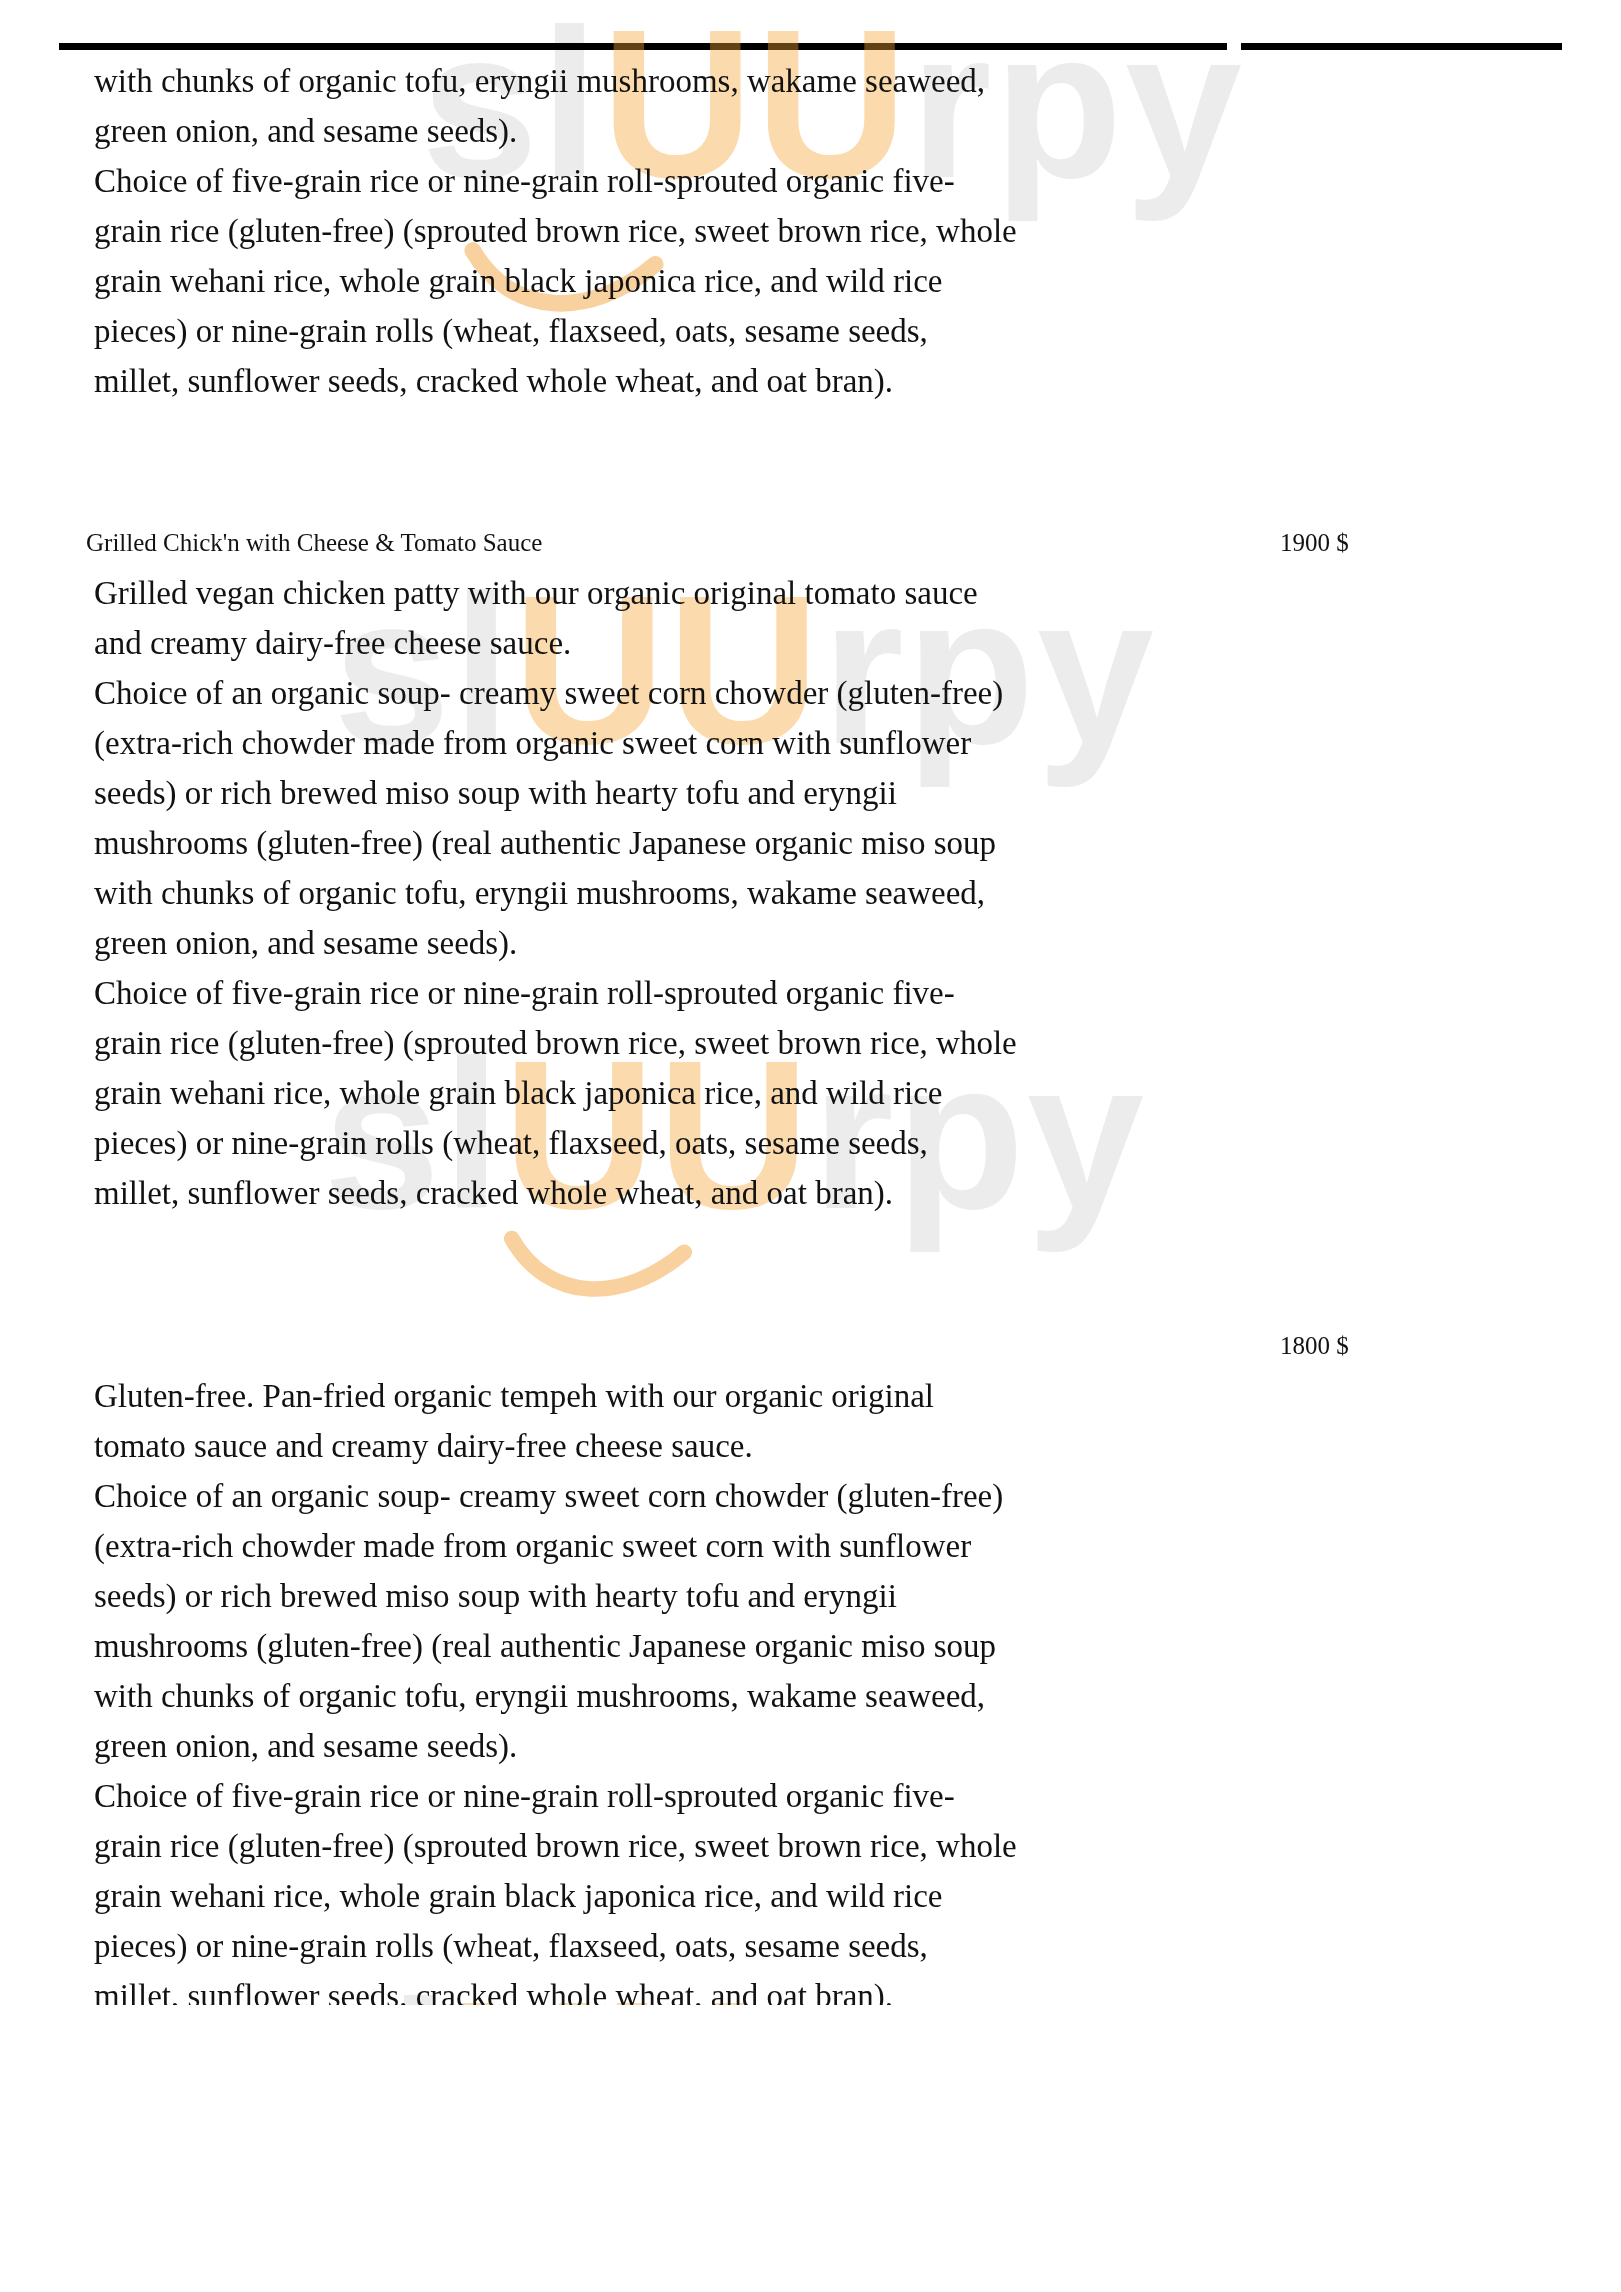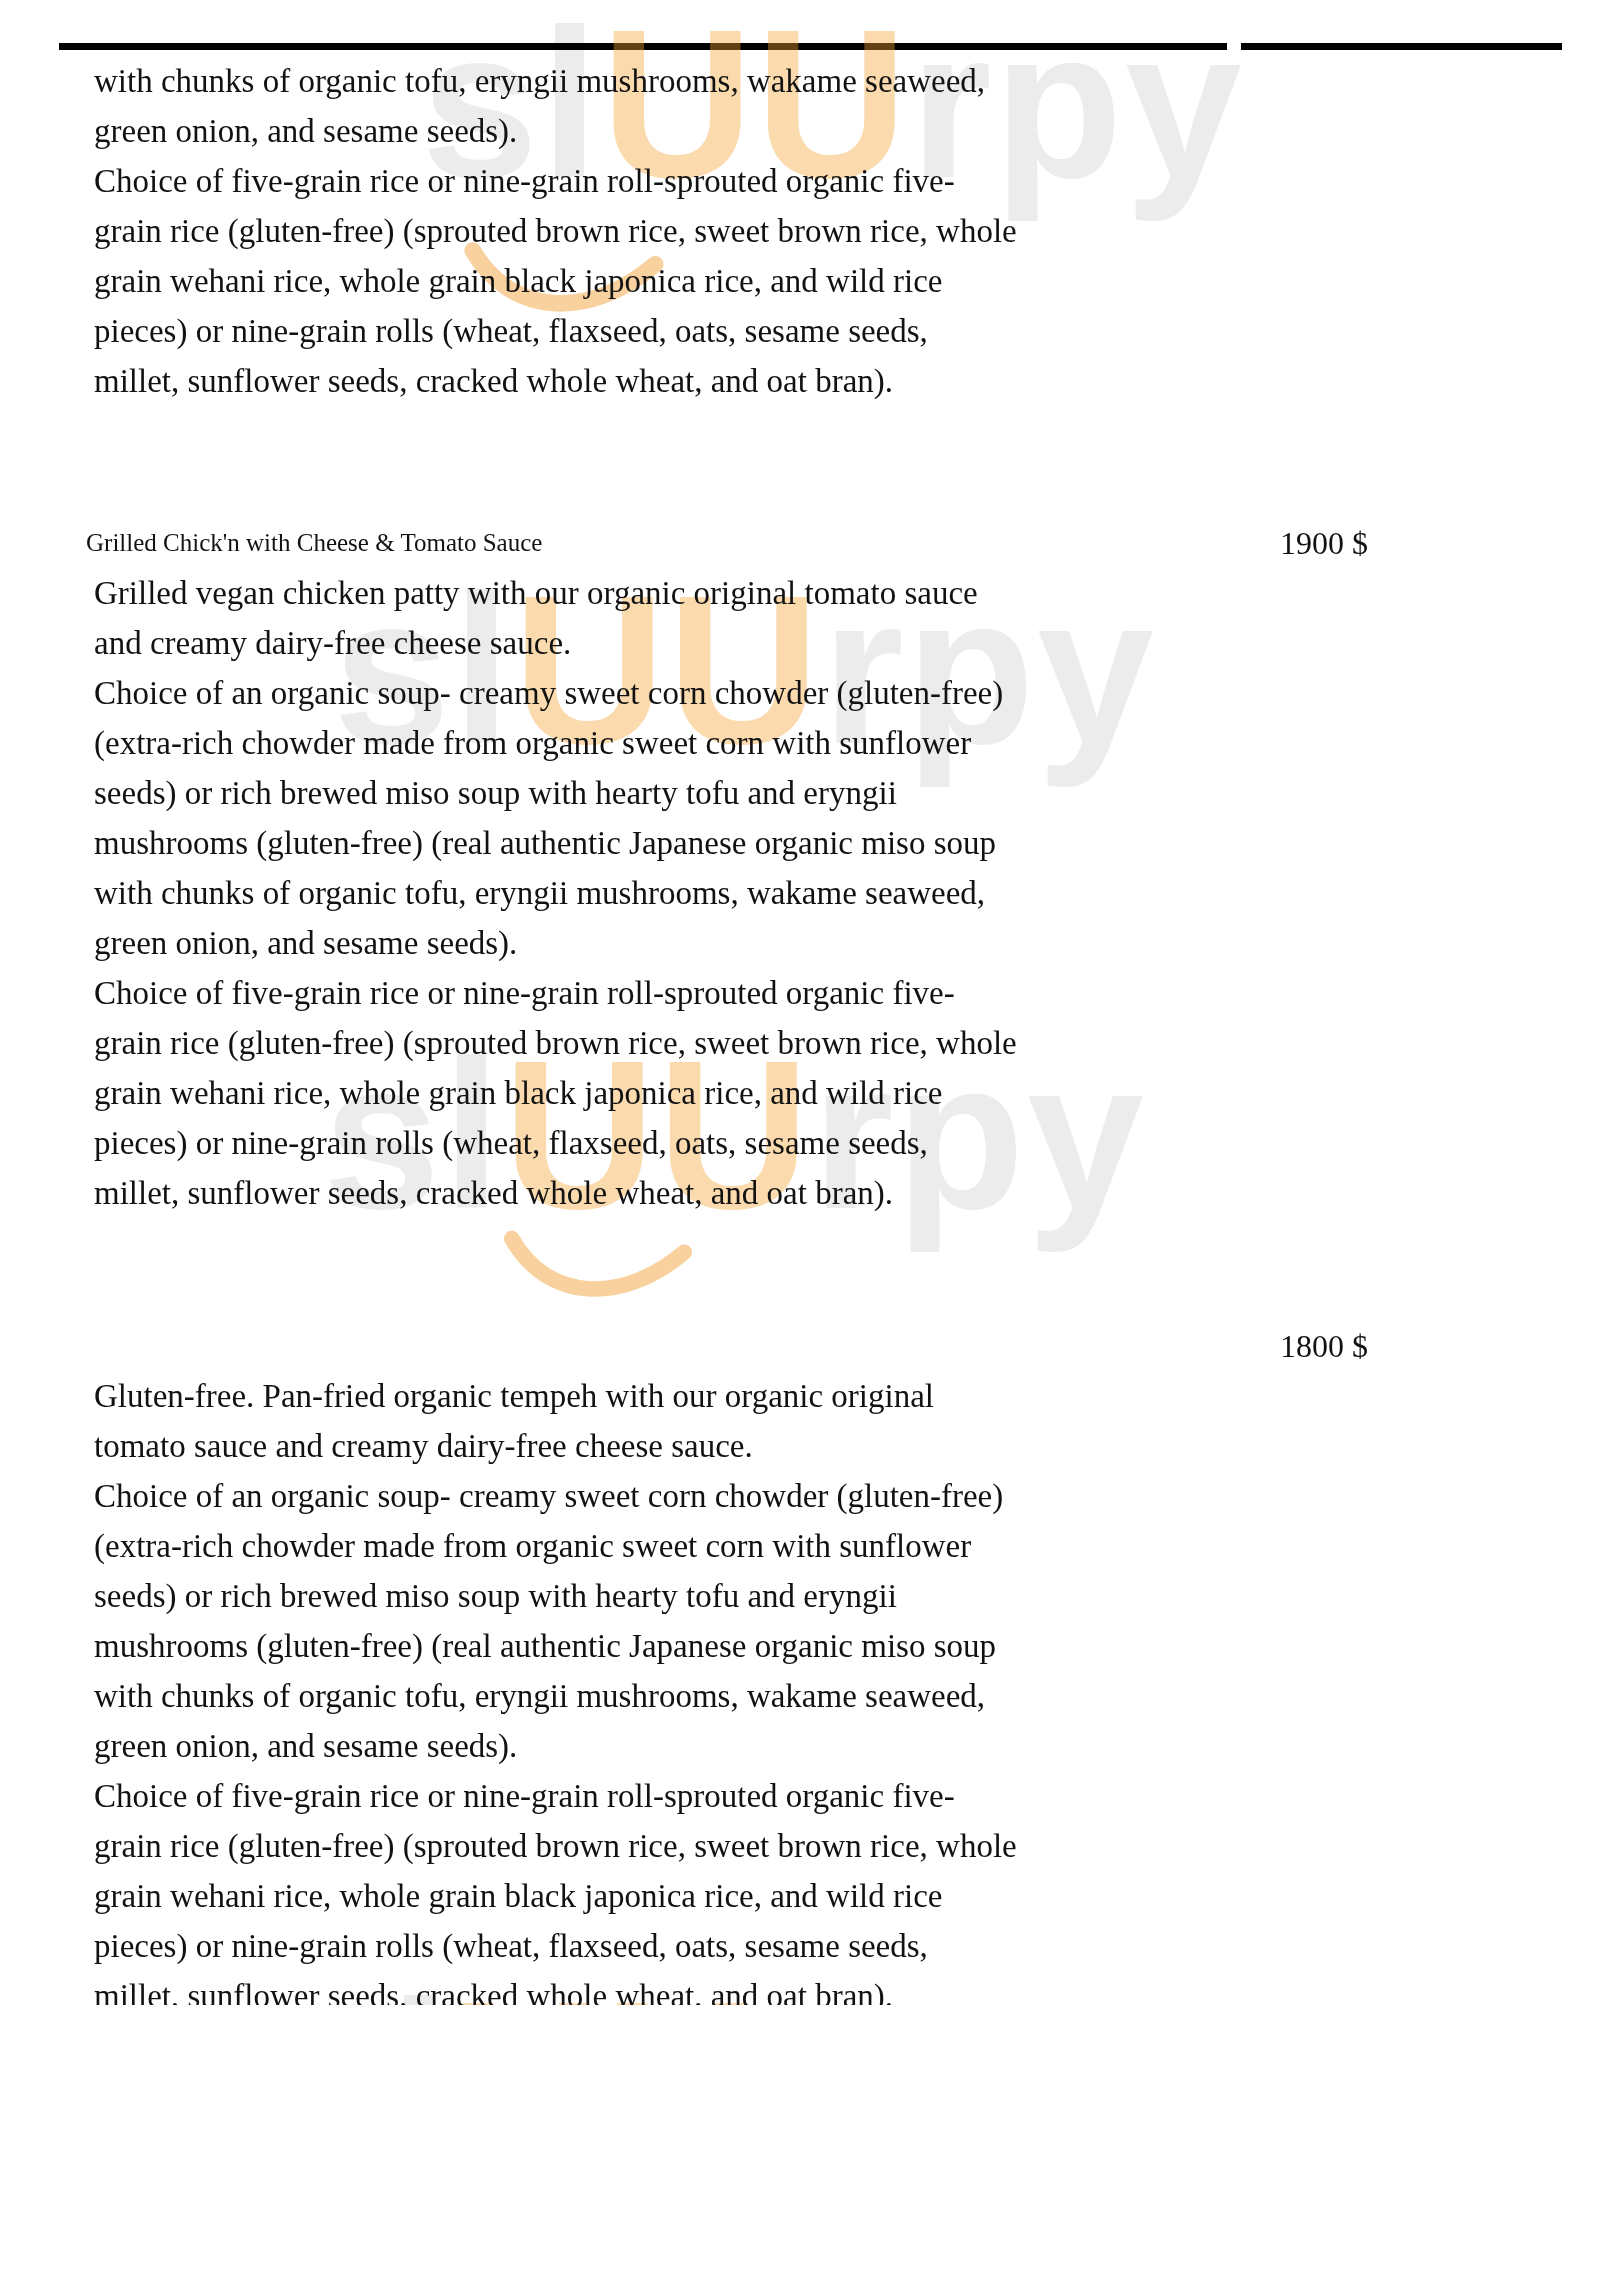--- a/index.html
+++ b/index.html
@@ -34,21 +34,21 @@
     position: absolute;
     left: 86px;
     font-size: 25px;
     line-height: 50px;
     white-space: pre;
     z-index: 2;
   }
   .item-price {
     position: absolute;
     left: 1280px;
-    font-size: 32px;
+    font-size: 25px;
     line-height: 50px;
     white-space: pre;
     z-index: 2;
   }
 
   
   .wm {
     position: absolute;
     z-index: 1;
     font-family: "Liberation Sans", sans-serif;

